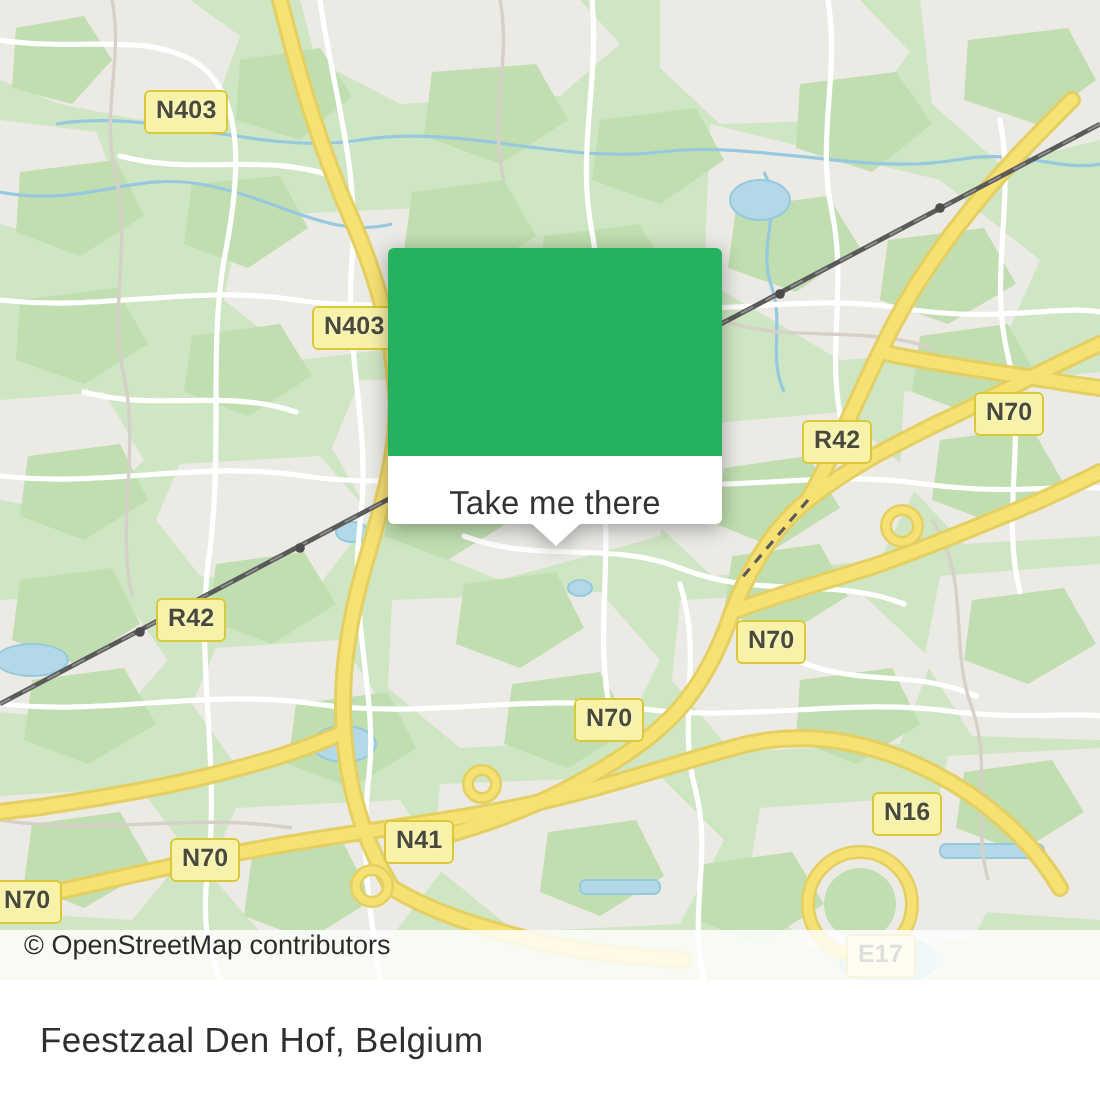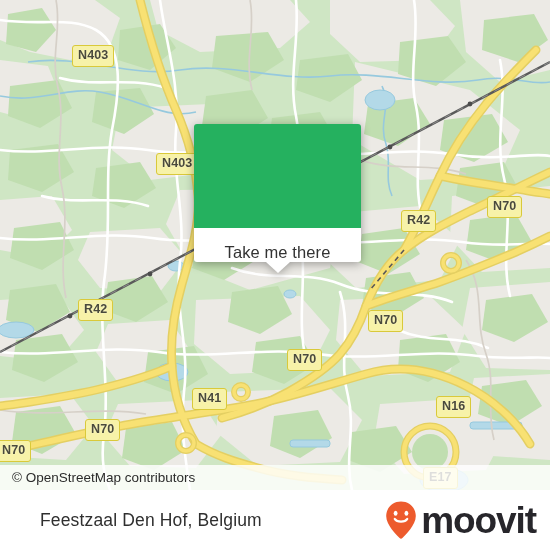--- a/index.html
+++ b/index.html
@@ -60,21 +60,21 @@
 
   
   #attribution {
     position: absolute;
     left: 0;
     top: 465px;
     width: 550px;
     height: 25px;
     background: rgba(255,255,255,0.82);
     display: flex;
-    align-items: center;
+    align-items: flex-start;
     box-sizing: border-box;
     padding-left: 12px;
   }
   #attribution span {
     font-family: "Liberation Sans", sans-serif;
     font-size: 13.5px;
     color: #2b2b2b;
   }
 
   
@@ -131,21 +131,20 @@
     justify-content: space-between;
     box-sizing: border-box;
     padding: 0 14px 0 20px;
   }
   #place-title {
     font-family: "Liberation Sans", sans-serif;
     font-size: 17.5px;
     color: #2f2f2f;
     letter-spacing: 0.15px;
     white-space: nowrap;
-    margin-left: 20px;
   }
   #brand {
     display: flex;
     align-items: center;
     gap: 2px;
   }
   #brand-wordmark {
     font-family: "Liberation Sans", sans-serif;
     font-size: 37px;
     font-weight: bold;
@@ -339,43 +338,34 @@
 
     <div class="shield" style="left:72px;  top:45px;">N403</div>
     <div class="shield" style="left:156px; top:153px;">N403</div>
     <div class="shield" style="left:487px; top:196px;">N70</div>
     <div class="shield" style="left:401px; top:210px;">R42</div>
     <div class="shield" style="left:78px;  top:299px;">R42</div>
     <div class="shield" style="left:368px; top:310px;">N70</div>
     <div class="shield" style="left:287px; top:349px;">N70</div>
     <div class="shield" style="left:85px;  top:419px;">N70</div>
     <div class="shield" style="left:-4px;  top:440px;">N70</div>
-    <div class="shield" style="left:192px; top:388px;">N41</div>
+    <div class="shield" style="left:192px; top:410px;">N41</div>
     <div class="shield" style="left:396px; top:396px;margin-left:40px;">N16</div>
     <div class="shield" style="left:423px; top:467px;">E17</div>
 
     <div id="popup">
       <div id="popup-image"></div>
       <div id="popup-label">
         <span>Take me there</span>
       </div>
       <div id="popup-tail"></div>
     </div>
 
     <div id="attribution">
       <span>© OpenStreetMap contributors</span>
     </div>
   </div>
 
   <div id="footer">
     <div id="place-title">Feestzaal Den Hof, Belgium</div>
-    <div id="brand">
-      <svg width="34" height="40" viewBox="0 0 34 40">
-        <path d="M17 1.6 C8.6 1.6 2.2 8 2.2 16.1 C2.2 25.2 12.4 34.8 15.6 38.1 C16.4 38.9 17.6 38.9 18.4 38.1 C21.6 34.8 31.8 25.2 31.8 16.1 C31.8 8 25.4 1.6 17 1.6 Z" fill="#ed5b2d"></path>
-        <ellipse cx="11.6" cy="13.2" rx="1.9" ry="2.5" fill="#ffffff"></ellipse>
-        <ellipse cx="22.4" cy="13.2" rx="1.9" ry="2.5" fill="#ffffff"></ellipse>
-        <path d="M10.8 19.0 C13.0 22.6 21.0 22.6 23.2 19.0" stroke="#ffffff" stroke-width="2.3" fill="none" stroke-linecap="round"></path>
-      </svg>
-      <div id="brand-wordmark">moovit</div>
-    </div>
   </div>
 
 </div>
 
 </body></html>

